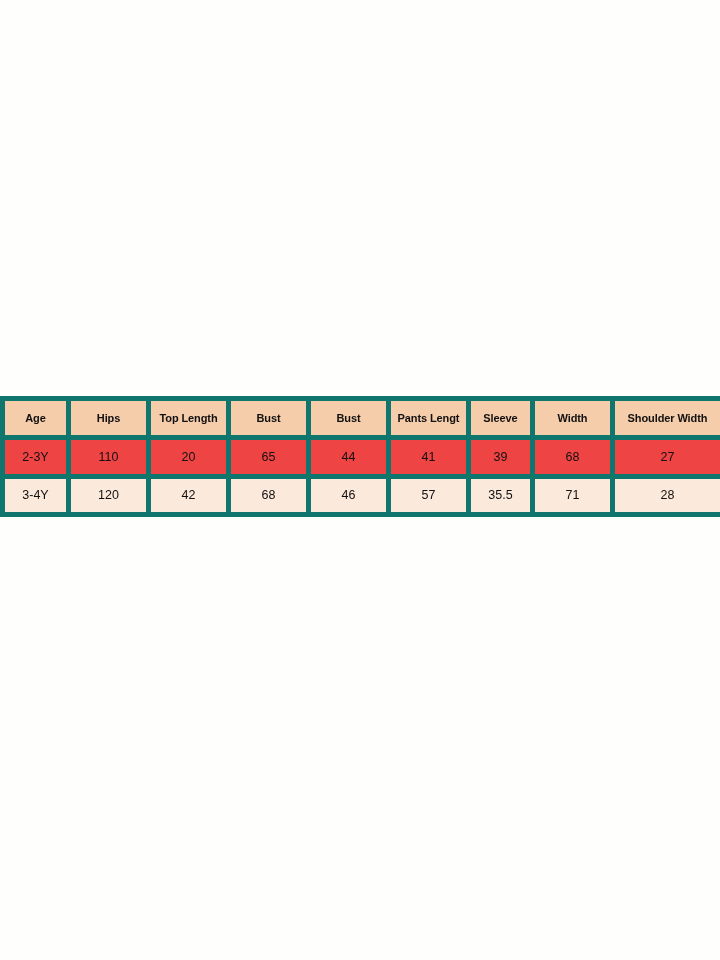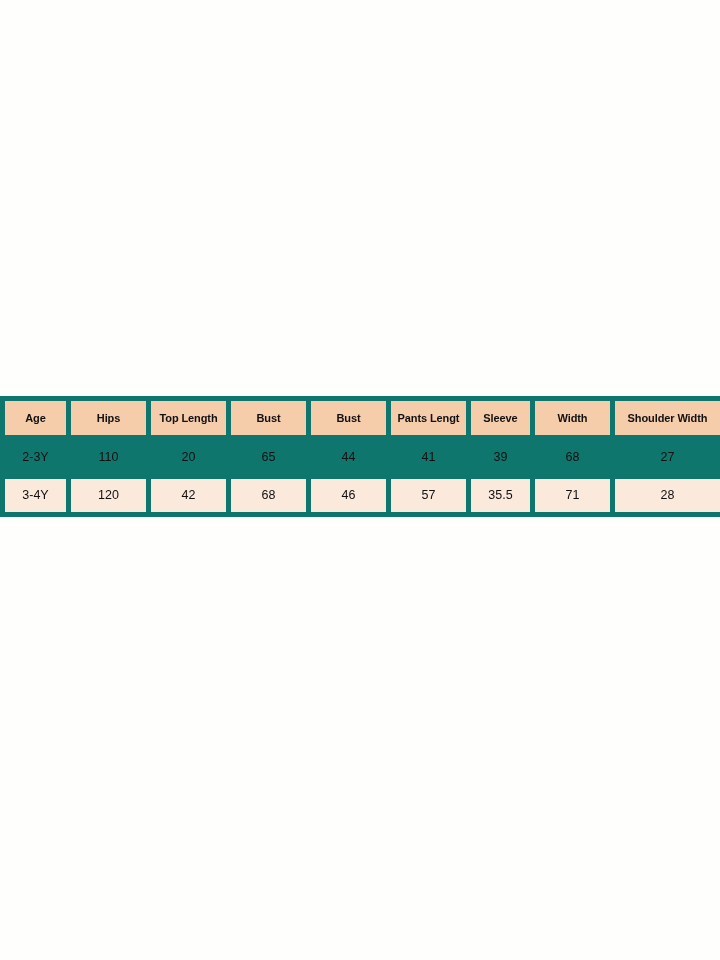--- a/index.html
+++ b/index.html
@@ -47,21 +47,21 @@
     letter-spacing: -0.1px;
   }
 
   table.size-chart tbody td {
     height: 33.5px;
     font-size: 12.5px;
     font-weight: normal;
   }
 
   table.size-chart tbody tr.row-dark td {
-    background: #0f766e;
+    background: #ef4444;
   }
 
   table.size-chart tbody tr.row-light td {
     background: #fbe9dc;
   }
 
   
   col.c-age    { width: 66px; }
   col.c-size   { width: 80px; }
   col.c-top    { width: 80px; }

